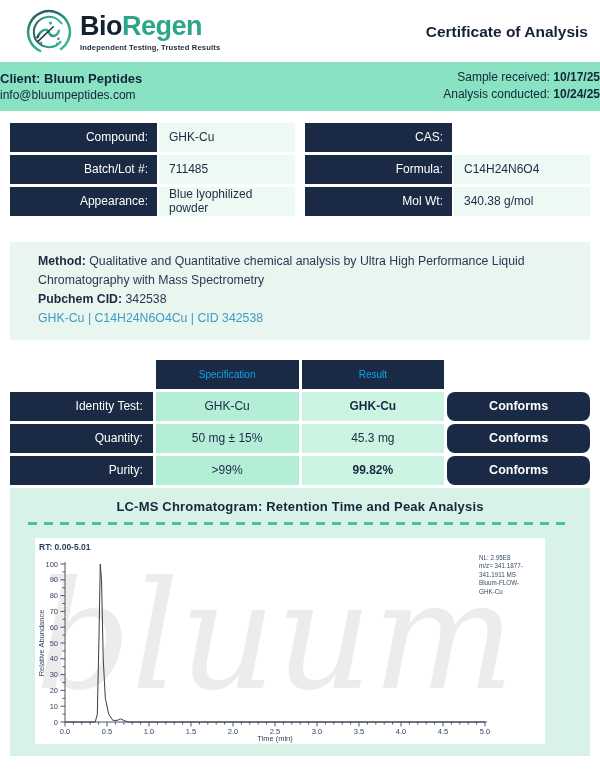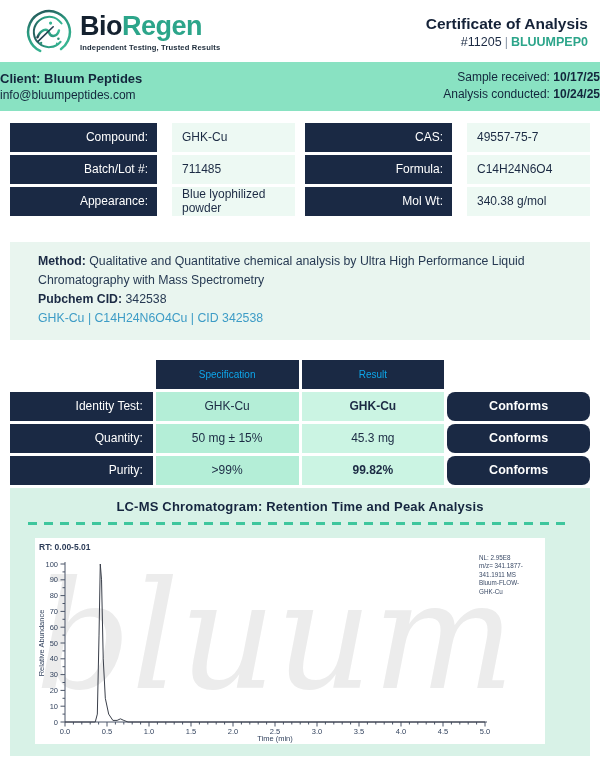--- a/index.html
+++ b/index.html
@@ -24,21 +24,21 @@
   
   .banner { background:#89e2c2; display:flex; justify-content:space-between; align-items:center; padding:7px 0; min-height:42px; color:#13263c; }
   .banner .l1 { font-size:13px; font-weight:bold; line-height:1.35; }
   .banner .l2 { font-size:12px; line-height:1.35; }
   .banner .right { text-align:right; font-size:12px; line-height:1.45; }
   .banner .date { font-weight:bold; }
 
   
   .info { display:flex; gap:10px; margin:12px 10px 0; }
   .side { flex:1; display:flex; flex-direction:column; gap:3px; }
-  .irow { display:flex; gap:15px; height:29px; }
+  .irow { display:flex; gap:2px; height:29px; }
   .lbl { background:#1a2944; color:#fff; width:147px; display:flex; align-items:center; justify-content:flex-end; padding-right:9px; font-size:12px; flex:none; }
   .val { background:#edf9f3; color:#1c2b44; flex:1; display:flex; align-items:center; padding-left:10px; font-size:12px; }
 
   
   .method { margin:26px 10px 0; background:#e9f5ef; padding:10px 28px 12px; font-size:12.3px; color:#273a53; line-height:1.55; }
   .method b { color:#1b2a44; }
   .method .link { color:#3d9cc6; text-decoration:none; }
 
   
   .results { margin:20px 10px 0; display:grid; grid-template-columns:1fr 1fr 1fr 1fr; gap:3px; }
@@ -87,23 +87,20 @@
         <circle cx="14.5" cy="32.5" r="1.1" fill="#2a8f77"></circle>
         <circle cx="29.5" cy="33" r="0.9" fill="#34b491"></circle>
       </svg>
       <div class="brand-text">
         <div class="brand-name"><span class="bio">Bio</span><span class="regen">Regen</span></div>
         <div class="tagline">Independent Testing, Trusted Results</div>
       </div>
     </div>
     <div class="cert">
       <div class="cert-title">Certificate of Analysis</div>
-      <div class="cert-sub">
-        <span>#11205</span><span class="sep">|</span><span class="code">BLUUMPEP0</span>
-      </div>
     </div>
   </header>
 
   <section class="banner">
     <div>
       <div class="l1">Client: Bluum Peptides</div>
       <div class="l2">info@bluumpeptides.com</div>
     </div>
     <div class="right">
       <div><span>Sample received: </span><span class="date">10/17/25</span></div>
@@ -122,21 +119,20 @@
         <div class="val">711485</div>
       </div>
       <div class="irow">
         <div class="lbl">Appearance:</div>
         <div class="val">Blue lyophilized powder</div>
       </div>
     </div>
     <div class="side">
       <div class="irow">
         <div class="lbl">CAS:</div>
-        <div class="val">49557-75-7</div>
       </div>
       <div class="irow">
         <div class="lbl">Formula:</div>
         <div class="val">C14H24N6O4</div>
       </div>
       <div class="irow">
         <div class="lbl">Mol Wt:</div>
         <div class="val">340.38 g/mol</div>
       </div>
     </div>

